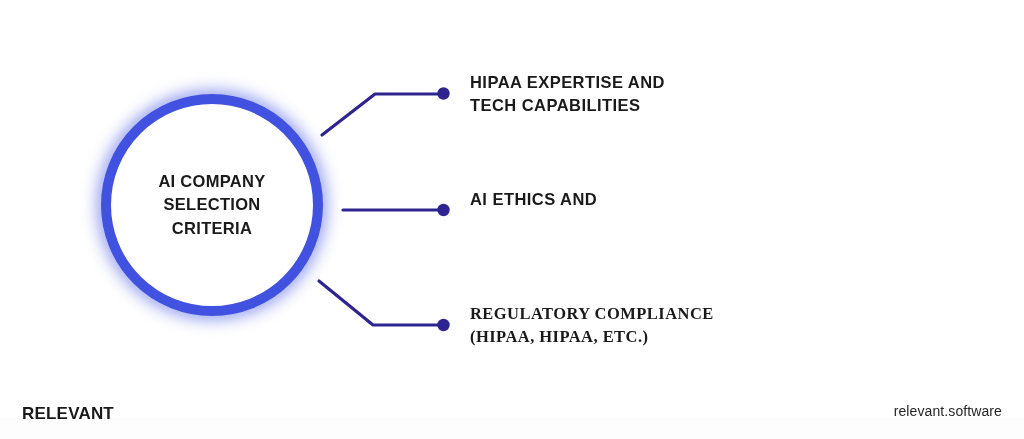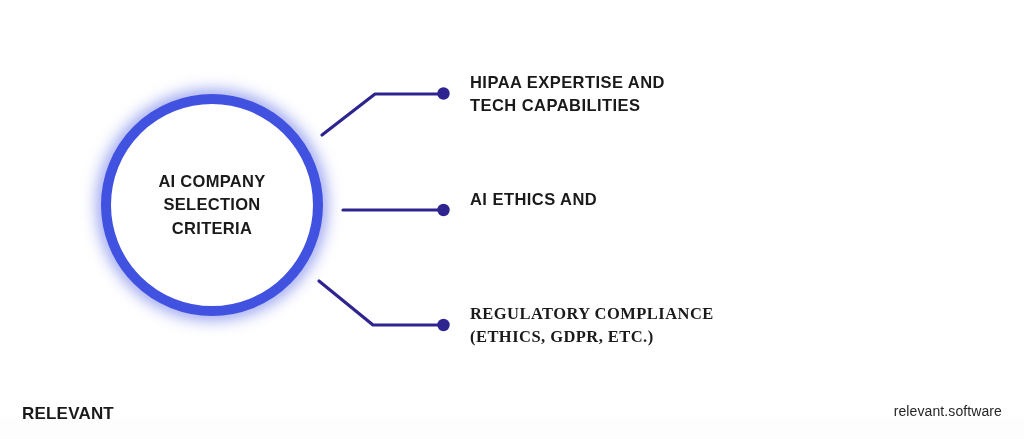--- a/index.html
+++ b/index.html
@@ -173,19 +173,19 @@
     <span>HIPAA EXPERTISE AND</span>
     <span>TECH CAPABILITIES</span>
   </div>
 
   <div class="branch-label b1">
     <span>AI ETHICS AND</span>
   </div>
 
   <div class="branch-label b2">
     <span>REGULATORY COMPLIANCE</span>
-    <span>(ETHICS, GDPR, ETC.)</span>
+    <span>(HIPAA, HIPAA, ETC.)</span>
   </div>
 
   <div class="footer-left">RELEVANT</div>
   <div class="footer-right">relevant.software</div>
 
 </div>
 
 </body></html>

